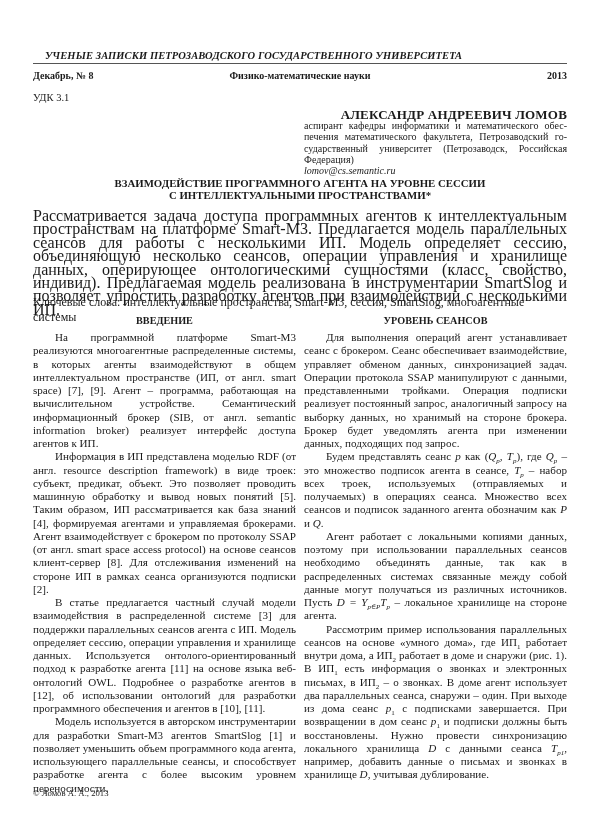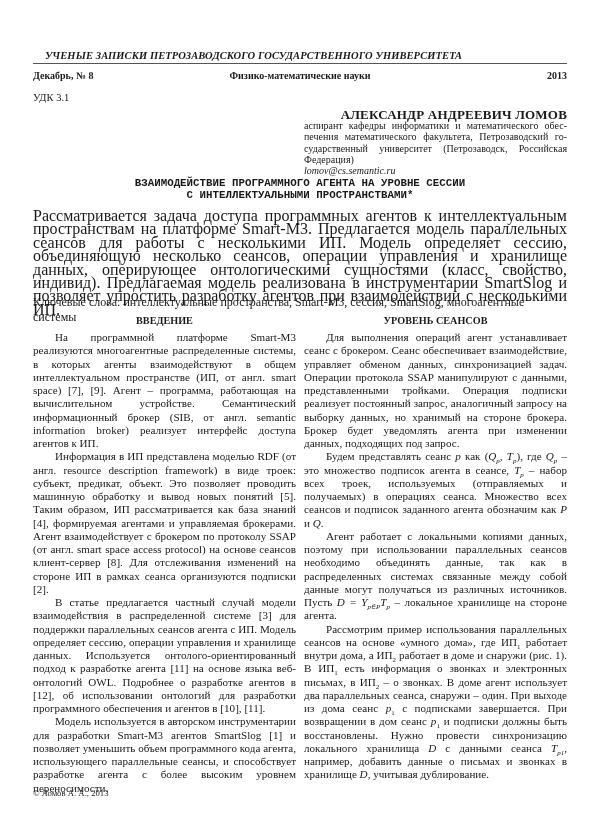--- a/index.html
+++ b/index.html
@@ -11,21 +11,21 @@
   .rule { left: 33px; width: 534px; top: 63px; height: 0; border-top: 1px solid #555; }
   .meta-row { left: 33px; width: 534px; top: 70px; font-size: 10px; font-weight: bold;
               display: flex; justify-content: space-between; }
   .meta-row .center { position: absolute; left: 0; right: 0; text-align: center; }
   .udk { left: 33px; top: 92px; font-size: 10.5px; }
   .author { right: 33px; top: 107px; font-size: 13px; font-weight: bold; letter-spacing: 0.2px; }
   .affil { left: 304px; width: 263px; top: 120px; font-size: 10px; line-height: 11.3px;
            text-align: justify; }
   .email { font-style: italic; display: block; text-align: left; }
   .title { left: 0; width: 600px; top: 177px; text-align: center; font-weight: bold;
-           font-size: 10.8px; line-height: 12px; font-family: Liberation Mono, monospace; }
+           font-size: 10.8px; line-height: 12px; }
   .abstract { left: 33px; width: 534px; top: 209px; font-size: 16px; line-height: 13.4px;
               text-align: justify; }
   .keywords { left: 33px; width: 534px; top: 295px; font-size: 12px; }
   .col { width: 263px; font-size: 11.1px; line-height: 13.25px; text-align: justify;
          hyphens: manual; }
   .col.left { left: 33px; top: 315px; }
   .col.right { left: 304px; top: 315px; }
   .col h2 { margin: 0 0 4px 0; font-size: 10.2px; font-weight: bold; text-align: center; line-height: 12px; }
   .col p { margin: 0; text-indent: 22px; }
   .copyright { left: 33px; top: 788px; font-size: 8.7px; }

